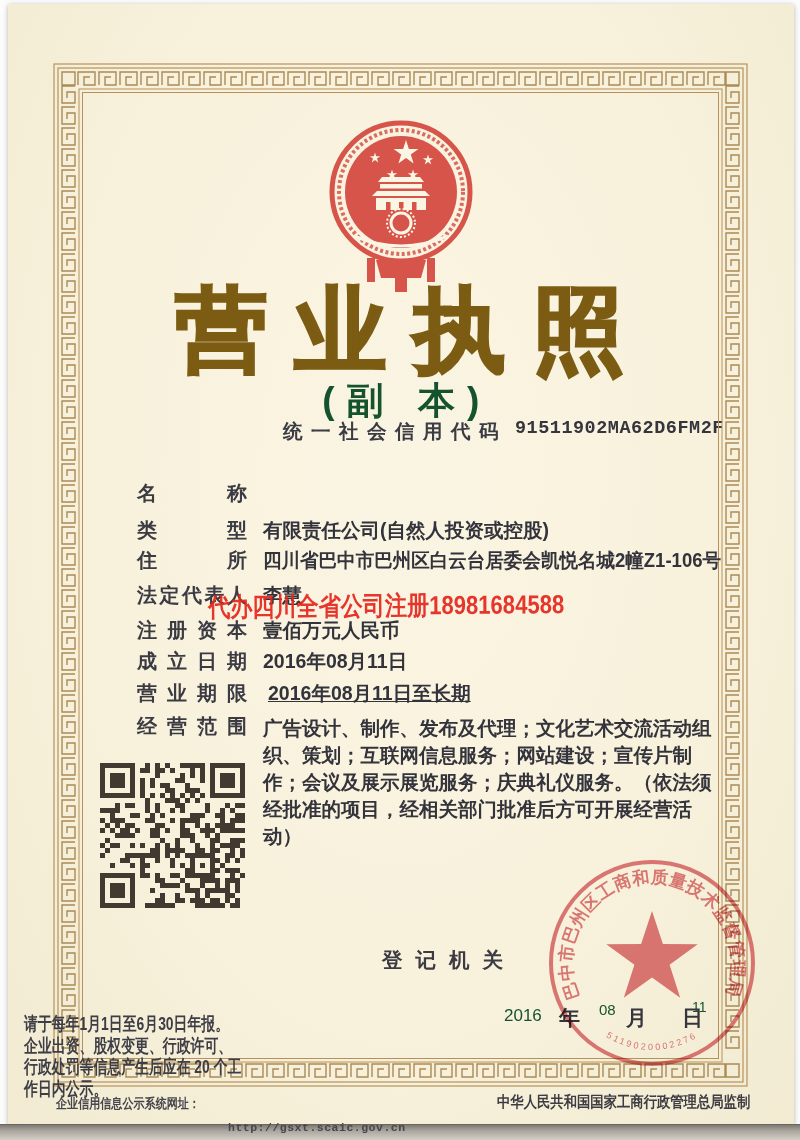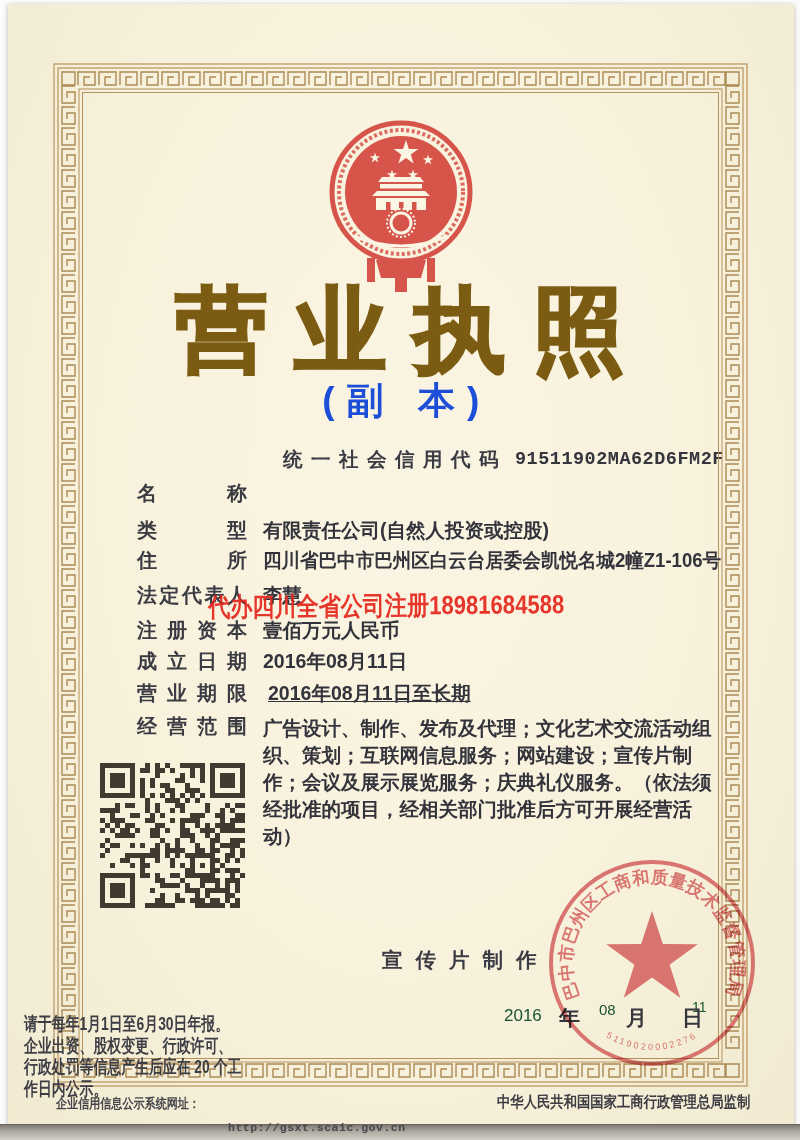--- a/index.html
+++ b/index.html
@@ -22,24 +22,24 @@
   }
   svg.layer{position:absolute;}
   
   .title-row{
     position:absolute;left:0;top:284px;width:800px;display:flex;justify-content:center;gap:27px;
     color:#7b5c12;font-size:92px;font-weight:900;line-height:1;
     -webkit-text-stroke:2.5px #7b5c12;
   }
   .subtitle{
     position:absolute;left:50%;top:382px;transform:translateX(-46%);
-    color:#1d4ed8;font-size:37px;font-weight:700;letter-spacing:12px;line-height:1;
+    color:#14532d;font-size:37px;font-weight:700;letter-spacing:12px;line-height:1;
   }
   
-  .credit-line{position:absolute;left:283px;top:446px;display:flex;align-items:center;}
+  .credit-line{position:absolute;left:283px;top:418px;display:flex;align-items:flex-start;}
   .credit-label{font-size:19.5px;font-weight:700;letter-spacing:8.5px;color:#3b3b43;}
   .credit-code{margin-left:8px;font-family:"Liberation Mono","DejaVu Sans Mono",monospace;font-size:18.5px;font-weight:700;letter-spacing:.5px;color:#35353d;}
   
   .frow{position:absolute;left:137px;display:flex;}
   .flabel{width:110px;display:flex;justify-content:space-between;flex:none;
     font-size:20px;font-weight:700;color:#3b3b43;line-height:1.15;}
   .fvalue{margin-left:16px;font-size:19.5px;font-weight:700;color:#33333b;white-space:nowrap;line-height:1.15;}
   .fvalue.v-name{font-size:21.5px;letter-spacing:1px;}
   .fvalue.v-addr{transform:scaleX(.95);transform-origin:left top;}
   .fvalue.v-term{padding-left:5px;text-decoration:underline;}
@@ -575,21 +575,21 @@
     <rect x="95" y="140" width="5" height="5" fill="#403a31"></rect>
     <rect x="100" y="140" width="5" height="5" fill="#403a31"></rect>
     <rect x="105" y="140" width="5" height="5" fill="#403a31"></rect>
     <rect x="110" y="140" width="5" height="5" fill="#403a31"></rect>
     <rect x="115" y="140" width="5" height="5" fill="#403a31"></rect>
     <rect x="120" y="140" width="5" height="5" fill="#403a31"></rect>
     <rect x="130" y="140" width="5" height="5" fill="#403a31"></rect>
     <rect x="135" y="140" width="5" height="5" fill="#403a31"></rect>
   </svg>
 
-<div class="reg-label">宣传片制作</div>
+<div class="reg-label">登记机关</div>
 <div>
   <span class="date-num" style="left:504px;top:1006px;font-size:17px">2016</span>
   <span class="date-unit" style="left:559px;top:1004px">年</span>
   <span class="date-num" style="left:599px;top:1001px;font-size:15px">08</span>
   <span class="date-unit" style="left:626px;top:1004px">月</span>
   <span class="date-num" style="left:692px;top:999px;font-size:14px">11</span>
   <span class="date-unit" style="left:682px;top:1004px">日</span>
 </div>
 
 <svg id="seal-svg" class="layer seal-svg" style="left:540px;top:853px;z-index:5;opacity:.82" width="226" height="222" viewBox="0 0 226 222">

